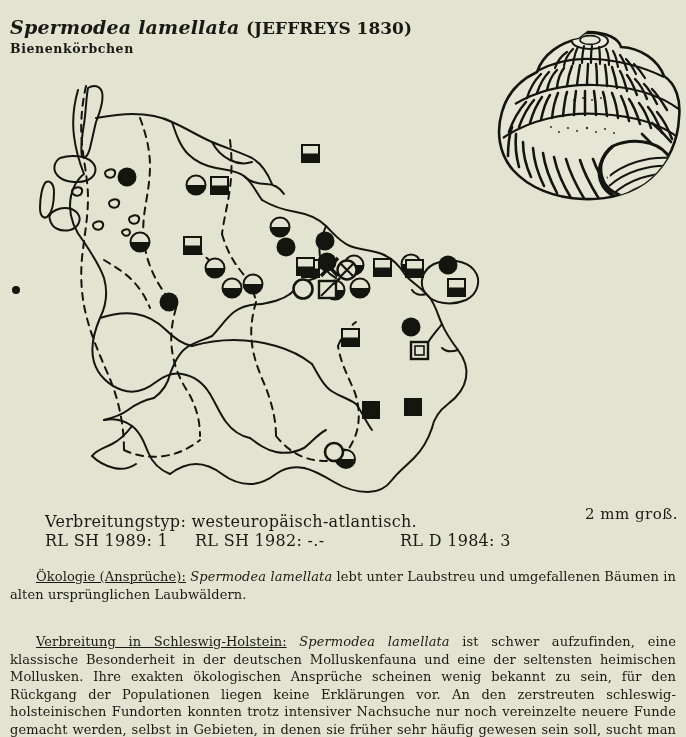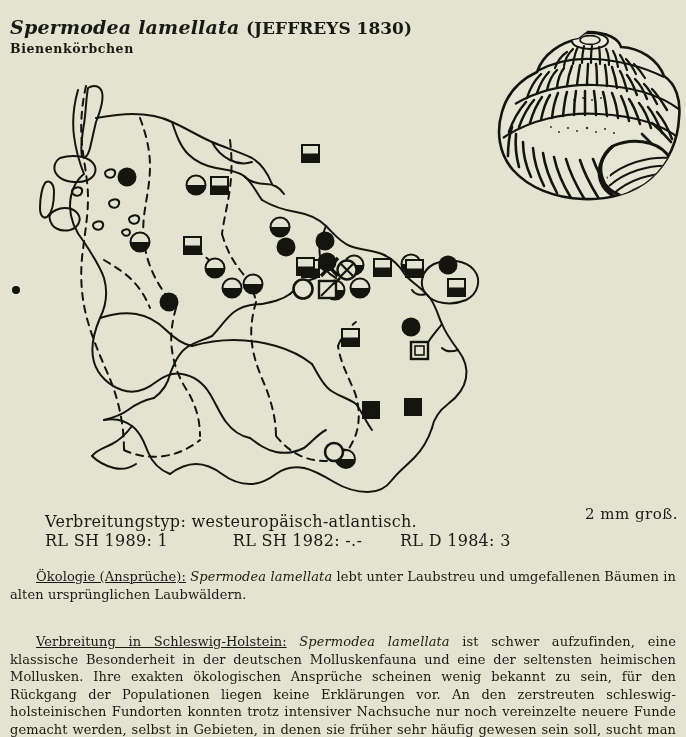--- a/index.html
+++ b/index.html
@@ -44,21 +44,21 @@
     position:absolute;right:8px;top:505px;
     font-family:"DejaVu Serif", serif;font-size:15px;letter-spacing:.5px;
   }
 
   
   .facts{position:absolute;left:45px;top:512px;width:620px;
          font-family:"DejaVu Serif", serif;font-size:16px;letter-spacing:.3px;line-height:19px;}
   .facts .row{white-space:pre;}
   .rl-row span{display:inline-block;}
   .rl-a{width:150px;}
-  .rl-b{width:205px;text-align:center;}
+  .rl-b{width:205px;}
 
   
   .body-text{position:absolute;left:10px;width:666px;
     font-family:"DejaVu Serif", serif;font-size:13px;line-height:17.5px;
     text-align:justify;letter-spacing:.1px;}
   #para-oekologie{top:568px;}
   #para-verbreitung{top:633px;}
   .lead{ text-decoration:underline;margin-top:32px; }
   .ital{font-style:italic;}
   .indent{text-indent:26px;}

